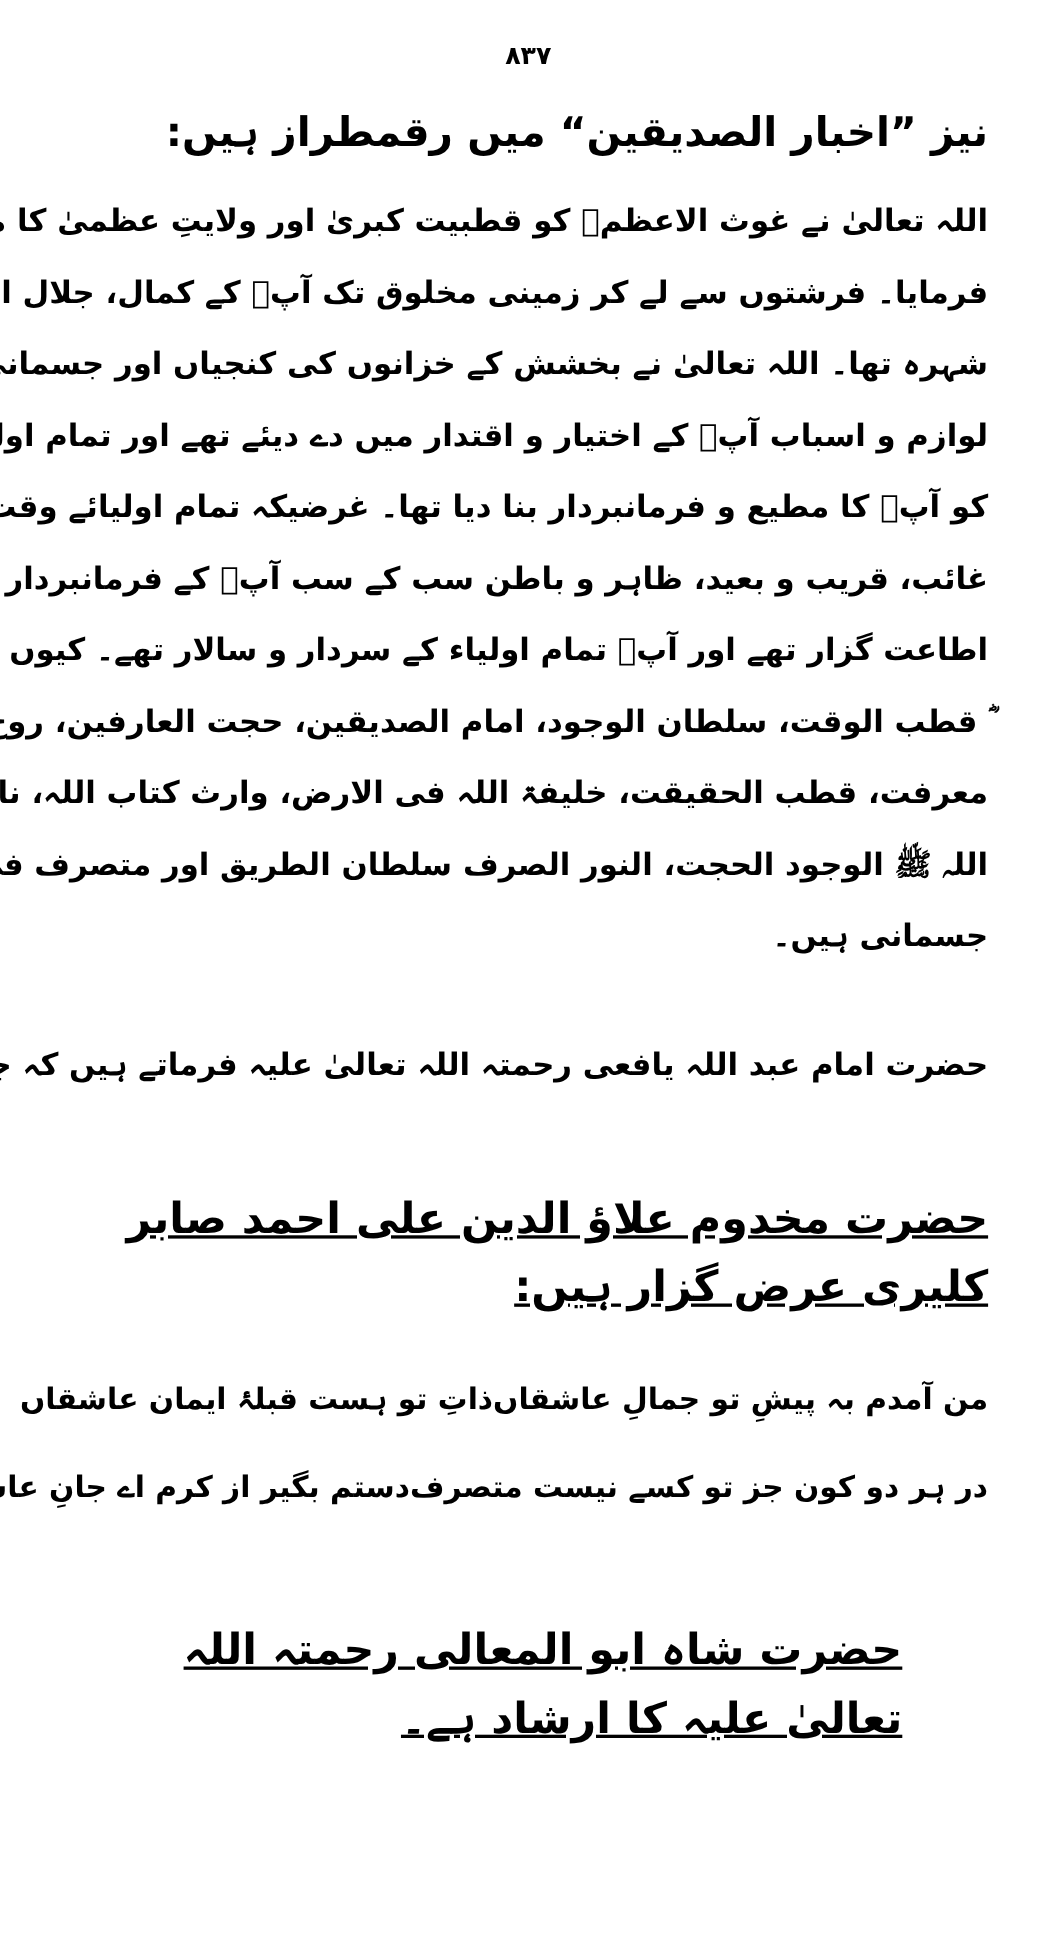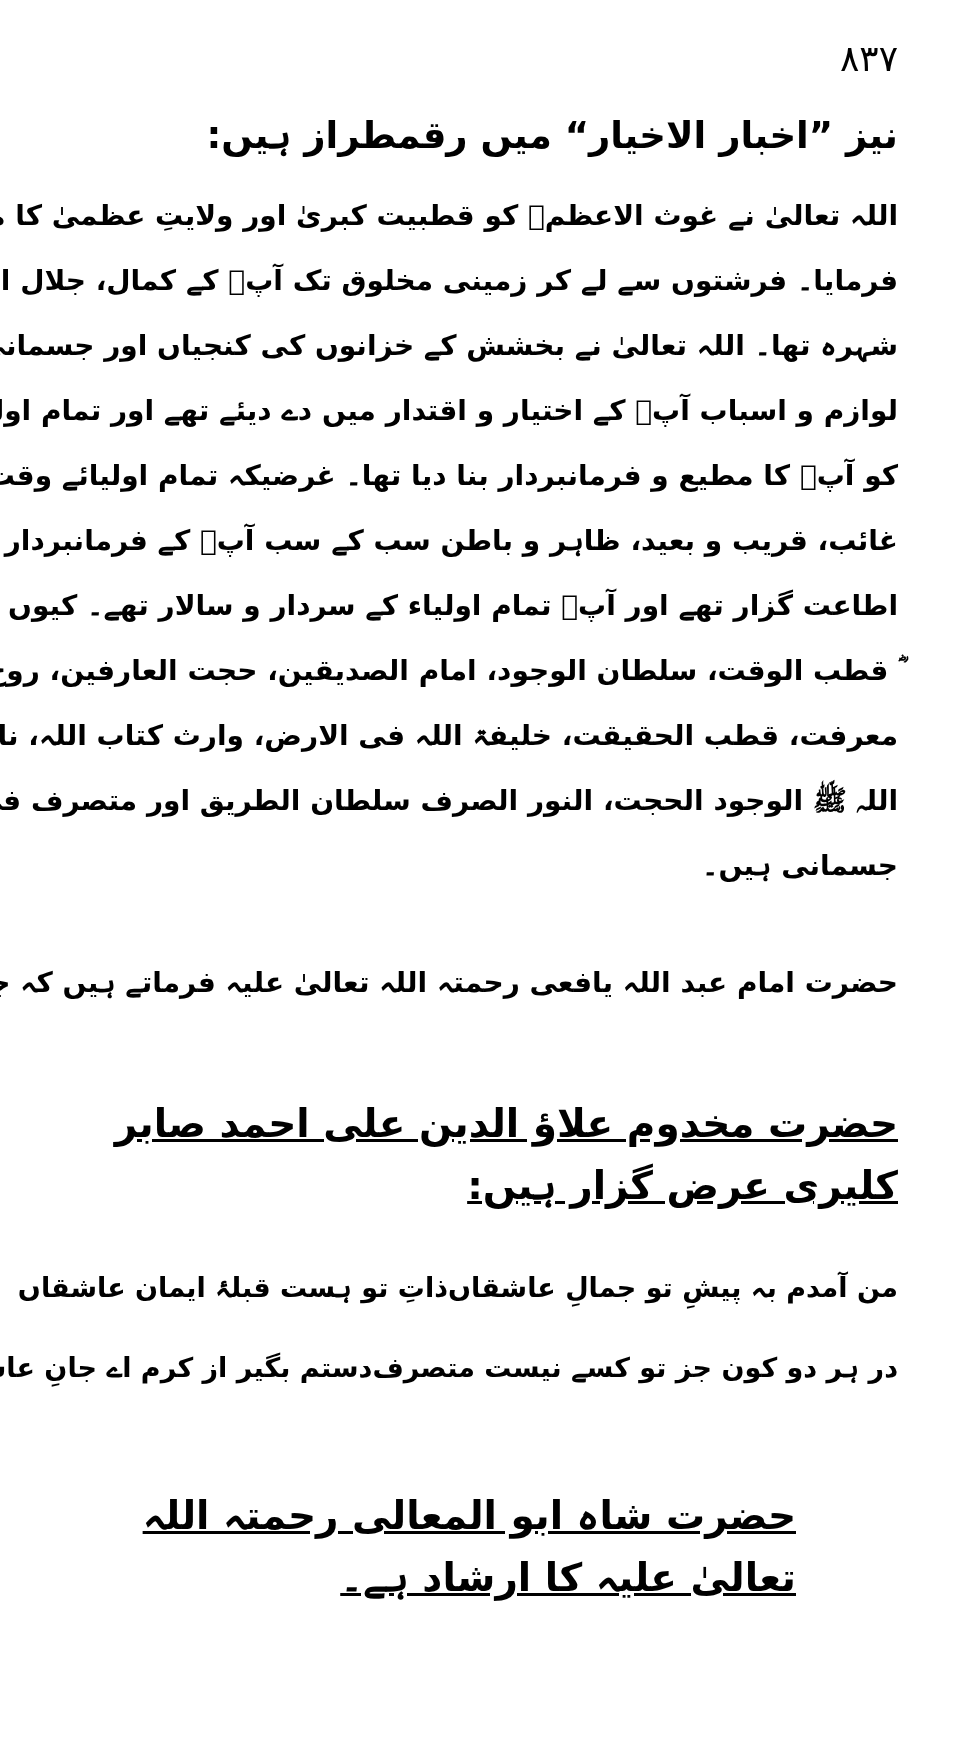--- a/index.html
+++ b/index.html
@@ -3,55 +3,55 @@
 <meta charset="utf-8">
 <style>
   html,body{margin:0;padding:0;}
   body{
     width:960px;height:1760px;background:#ffffff;color:#000;
     font-family:"DejaVu Sans","Liberation Sans",sans-serif;
     direction:rtl;overflow:hidden;
   }
   .page{padding:38px 62px 0 62px;box-sizing:border-box;}
   .pagenum{
-    text-align:right;font-size:36px;font-weight:normal;letter-spacing:3px;
+    text-align:center;font-size:23px;font-weight:bold;letter-spacing:3px;
   }
   .heading{
     text-align:right;font-size:37px;font-weight:bold;margin-top:22px;line-height:70px;
   }
   .para{margin-top:12px;}
   .body-line{
     font-size:28px;font-weight:bold;line-height:65px;
     text-align:justify;text-align-last:justify;
     white-space:nowrap;
   }
   .body-line.last{text-align-last:right;}
   .para2{margin-top:52px;}
   .intro{
     text-align:right;font-size:39px;font-weight:bold;line-height:62px;text-decoration:underline;
   }
   .intro-sabir{margin-top:78px;}
-  .intro-moali{margin-top:88px;margin-right:102px;}
+  .intro-moali{margin-top:88px;margin-right:78px;}
   .verse{font-weight:bold;font-size:27px;}
   .verse1{margin-top:42px;}
   .verse-row{
     display:flex;justify-content:space-between;align-items:baseline;
     line-height:58px;margin-top:22px;
   }
   .verse-row:first-child{margin-top:0;}
   .hemistich{white-space:nowrap;}
 </style>
 </head>
 <body>
 
 <div class="page">
 
   <div class="pagenum">۸۳۷</div>
 
-  <div class="heading">نیز ”اخبار الاخیار“ میں رقمطراز ہیں:</div>
+  <div class="heading">نیز ”اخبار الصدیقین“ میں رقمطراز ہیں:</div>
 
   <div class="para">
     <div class="body-line">اللہ تعالیٰ نے غوث الاعظمؓ کو قطبیت کبریٰ اور ولایتِ عظمیٰ کا مرتبہ عطا</div>
     <div class="body-line">فرمایا۔ فرشتوں سے لے کر زمینی مخلوق تک آپؓ کے کمال، جلال اور جمال کا</div>
     <div class="body-line">شہرہ تھا۔ اللہ تعالیٰ نے بخشش کے خزانوں کی کنجیاں اور جسمانی تصرفات کے</div>
     <div class="body-line">لوازم و اسباب آپؓ کے اختیار و اقتدار میں دے دیئے تھے اور تمام اولیاء اللہ</div>
     <div class="body-line">کو آپؓ کا مطیع و فرمانبردار بنا دیا تھا۔ غرضیکہ تمام اولیائے وقت، حاضر و</div>
     <div class="body-line">غائب، قریب و بعید، ظاہر و باطن سب کے سب آپؓ کے فرمانبردار و</div>
     <div class="body-line">اطاعت گزار تھے اور آپؓ تمام اولیاء کے سردار و سالار تھے۔ کیوں کہ آپ</div>
     <div class="body-line">ؓ قطب الوقت، سلطان الوجود، امام الصدیقین، حجت العارفین، روح</div>

